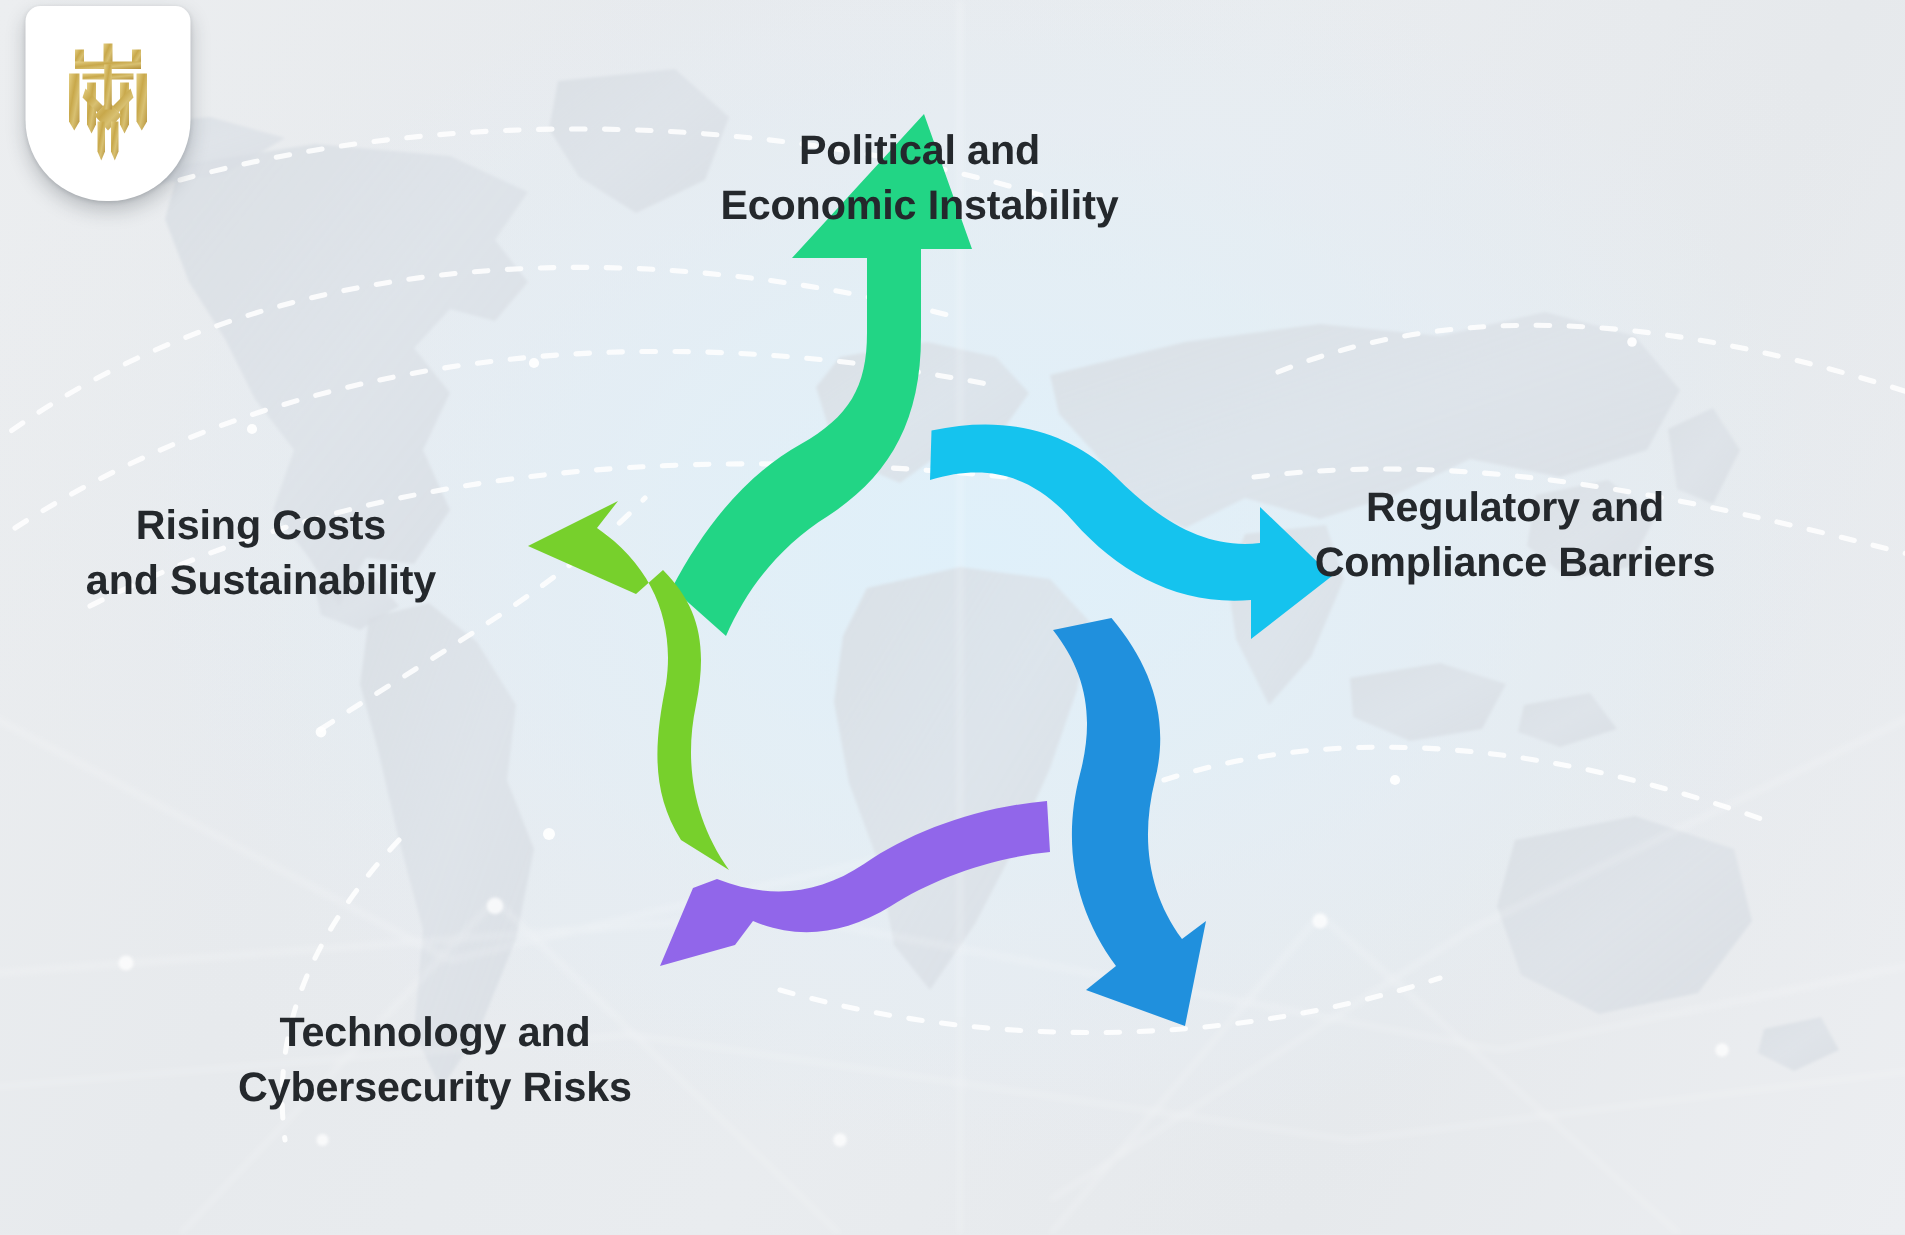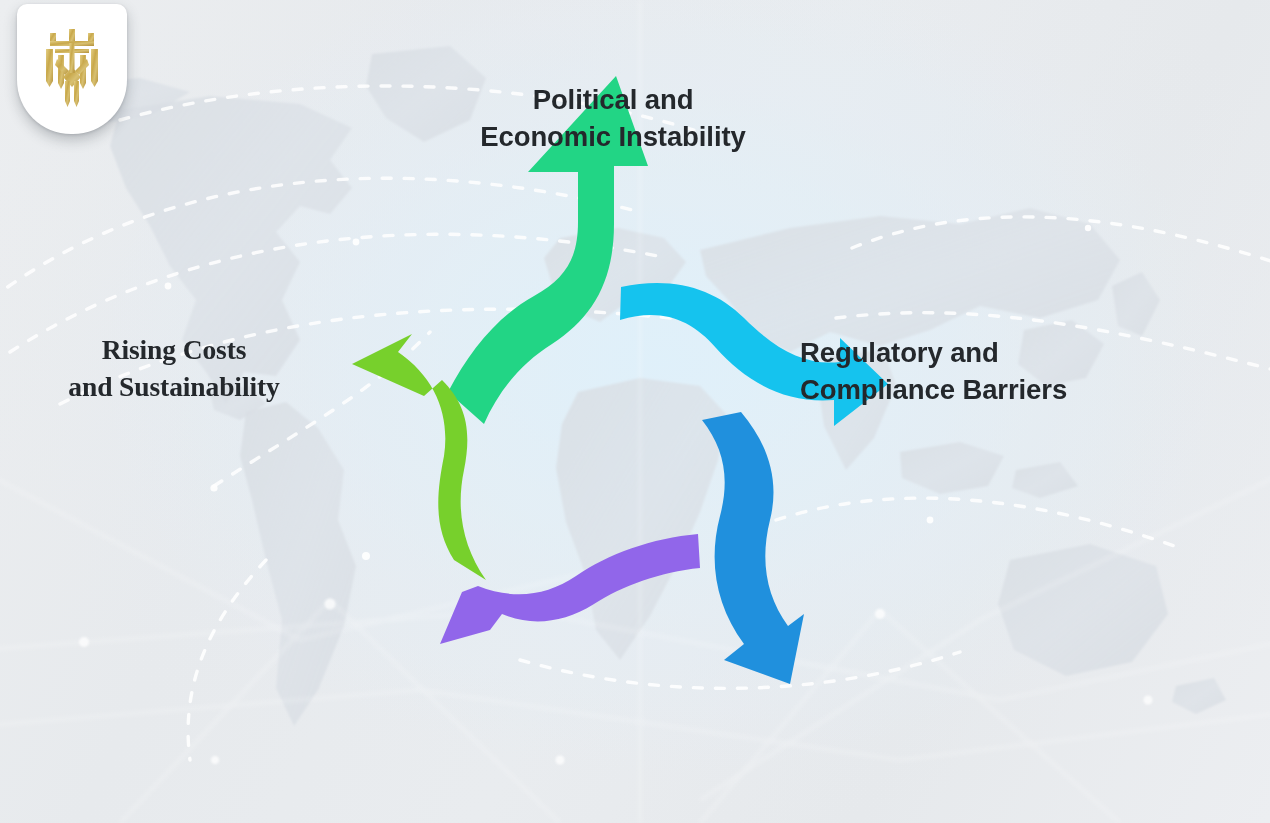--- a/index.html
+++ b/index.html
@@ -32,24 +32,24 @@
     position:absolute;z-index:30;
     color:#24282c;
     font-weight:bold;
     font-size:27.5px;
     line-height:1.33;
     letter-spacing:-0.1px;
     white-space:pre-line;
     text-rendering:optimizeLegibility;
   }
   #label-political{left:0;top:82px;width:1226px;text-align:center;}
-  #label-regulatory{right:50px;top:335px;width:420px;text-align:left;}
+  #label-regulatory{right:50px;top:320px;width:420px;text-align:center;}
   #label-transport{right:130px;top:670px;width:340px;text-align:center;}
   #label-technology{left:100px;top:670px;width:380px;text-align:center;}
-  #label-rising{left:14px;top:332px;width:320px;text-align:center;font-family:Liberation Serif, serif;}
+  #label-rising{left:14px;top:332px;width:320px;text-align:center;}
 
   #center-title{
     position:absolute;left:460px;top:416px;width:305px;
     text-align:center;z-index:31;
     color:#22262a;font-weight:bold;font-size:23.5px;line-height:1.42;
     letter-spacing:0.15px;white-space:pre-line;
   }
 </style>
 </head>
 <body>
@@ -252,18 +252,20 @@
     </span>
   </div>
 
   <div class="label" id="label-political">Political and
 Economic Instability</div>
 
   <div class="label" id="label-regulatory">Regulatory and
 Compliance Barriers</div>
 
 
+  <div class="label" id="label-technology">Technology and
+Cybersecurity Risks</div>
 
   <div class="label" id="label-rising">Rising Costs
 and Sustainability</div>
 
 
 </div>
 
 </body></html>

